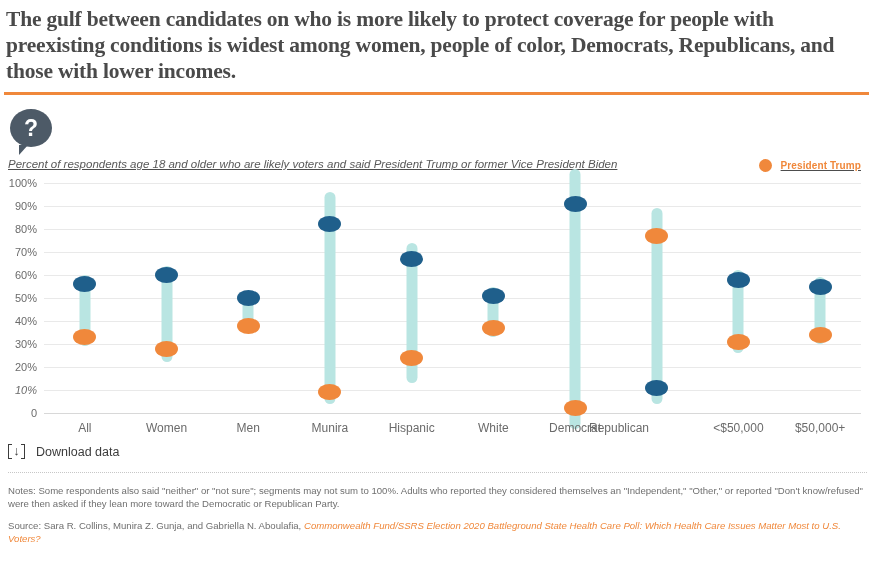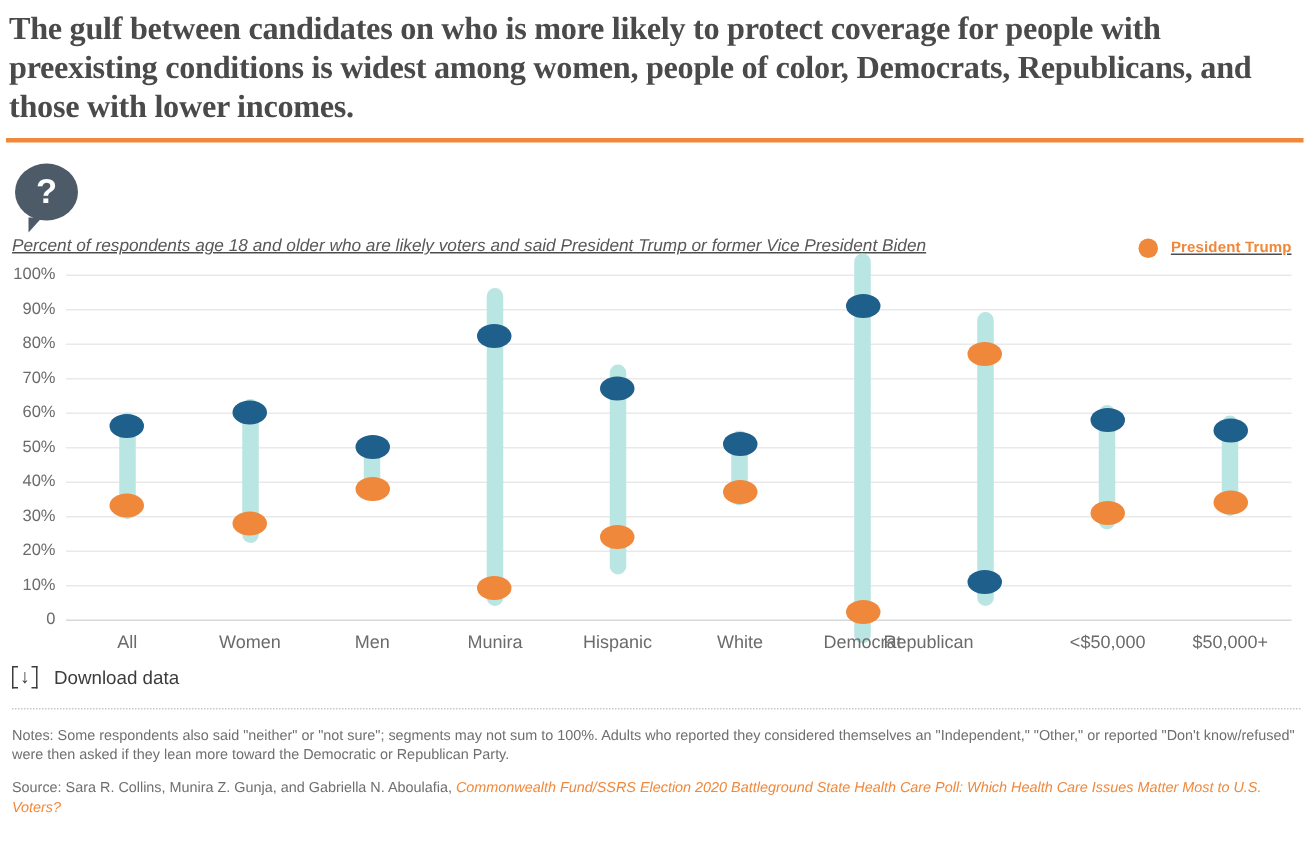--- a/index.html
+++ b/index.html
@@ -222,21 +222,21 @@
       <span class="legend-label" style="color:#f0883b">President Trump</span>
     </div>
   </div>
 </div>
 
 <div class="chart-wrap">
   <div class="plot" id="plot">
       <div class="gridline axis0" style="top: 230px;"></div>
       <div class="ytick" style="top: 230px;">0</div>
       <div class="gridline" style="top: 207px;"></div>
-      <div class="ytick" style="top: 207px;">10%</div>
+      <div class="ytick" style="top: 207px; font-style: italic;">10%</div>
       <div class="gridline" style="top: 184px;"></div>
       <div class="ytick" style="top: 184px; margin-left: 12px;">20%</div>
       <div class="gridline" style="top: 161px;"></div>
       <div class="ytick" style="top: 161px;">30%</div>
       <div class="gridline" style="top: 138px;"></div>
       <div class="ytick" style="top: 138px;">40%</div>
       <div class="gridline" style="top: 115px;"></div>
       <div class="ytick" style="top: 115px;">50%</div>
       <div class="gridline" style="top: 92px;"></div>
       <div class="ytick" style="top: 92px;">60%</div>

